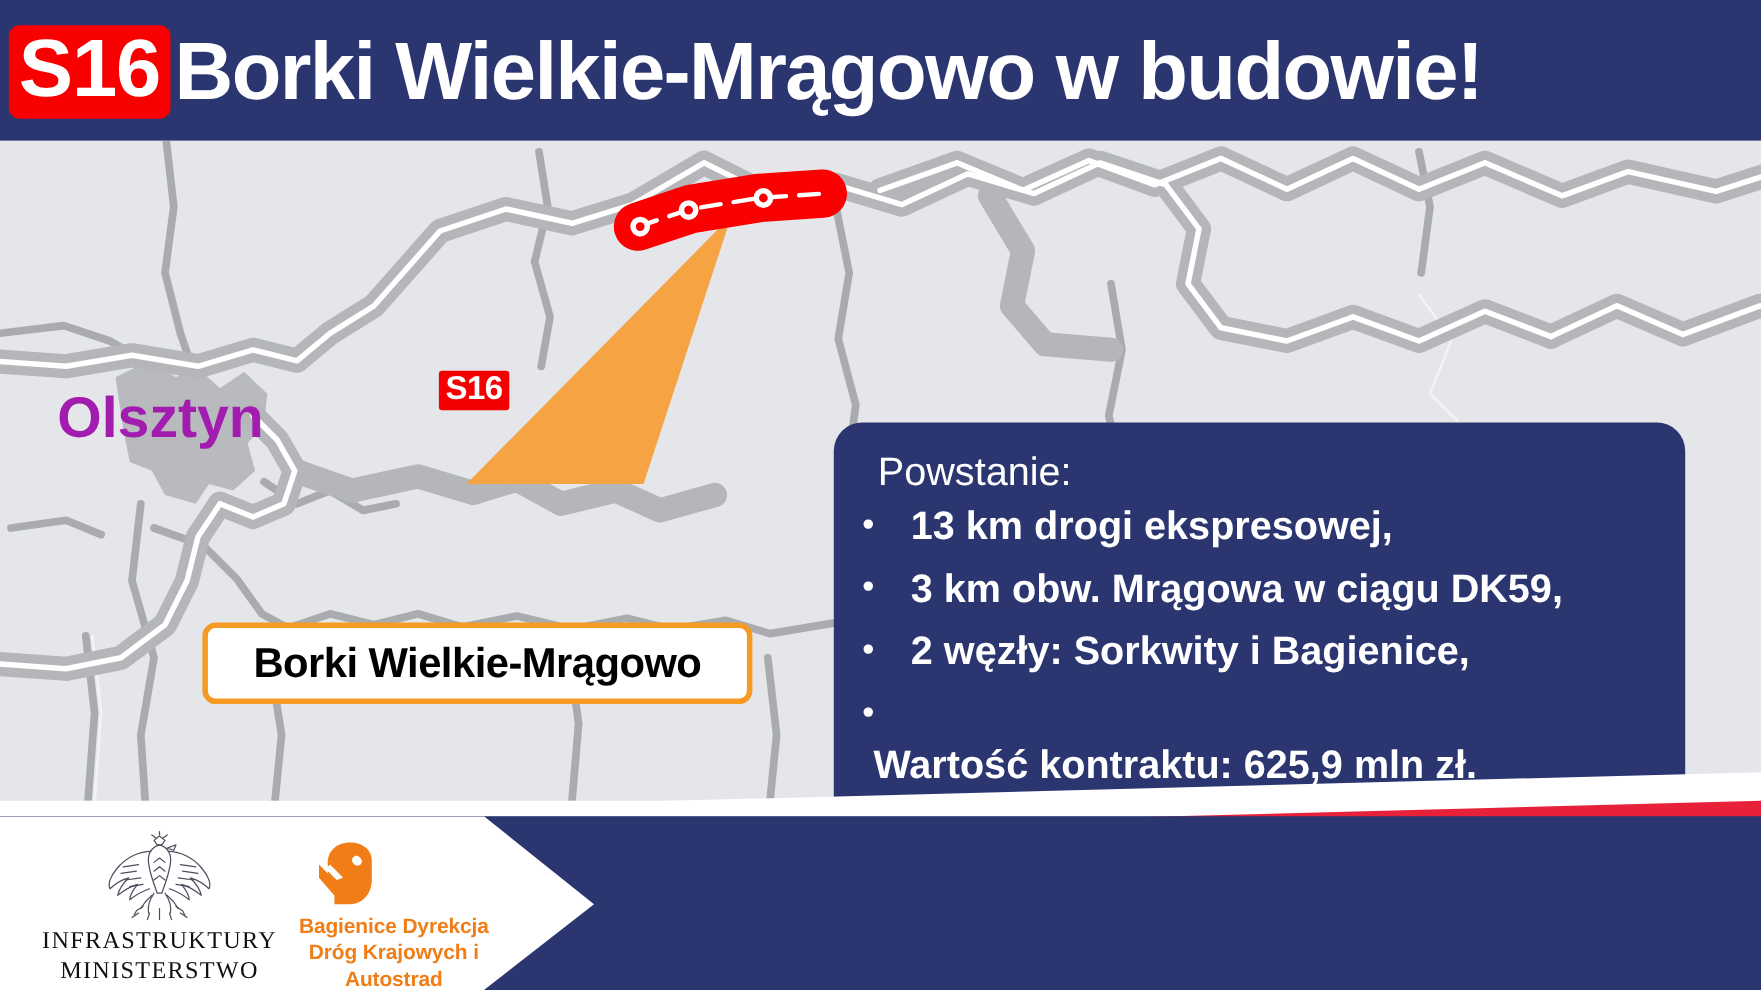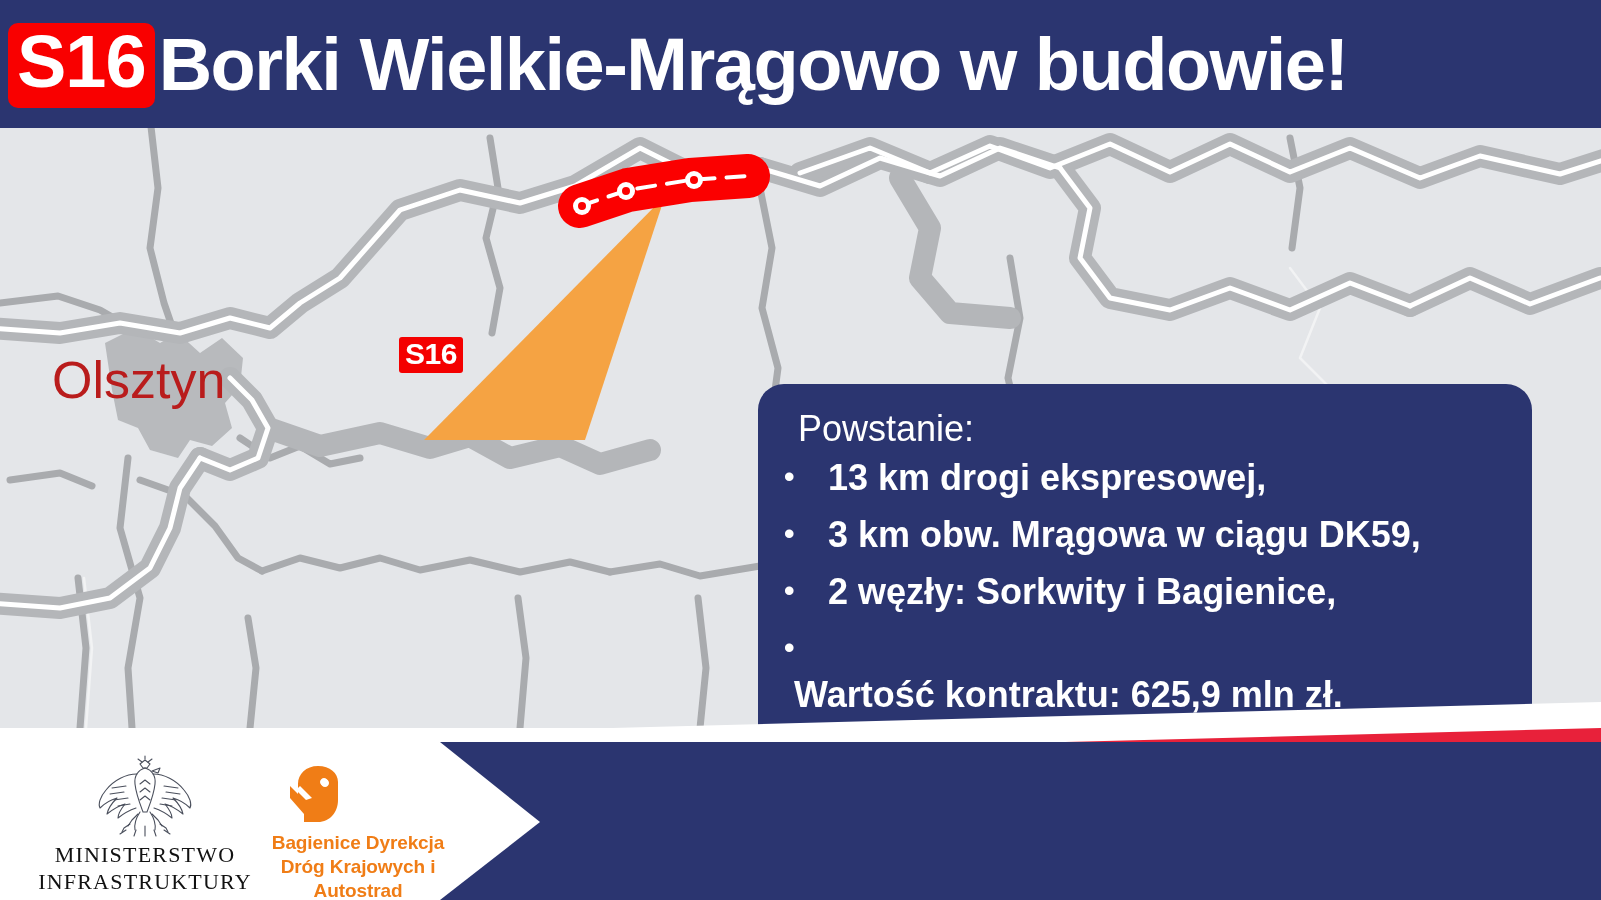--- a/index.html
+++ b/index.html
@@ -18,21 +18,21 @@
           padding:2px 9px 9px 9px;letter-spacing:-1px;}
   .hdr-title{color:#ffffff;font-size:74px;font-weight:bold;line-height:1;
              margin-left:4px;letter-spacing:-1.5px;}
 
   
   .map{position:absolute;left:0;top:128px;width:1601px;height:600px;
        background:#e4e6e9;overflow:hidden;}
   .map svg{position:absolute;left:0;top:0;}
 
   .olsztyn-label{position:absolute;left:52px;top:222px;font-size:52px;
-                 color:#b91c1c;font-weight:normal;letter-spacing:0px;}
+                 color:#a21caf;font-weight:bold;letter-spacing:0px;}
 
   .s16-map-shield{position:absolute;left:399px;top:209px;
                   background:#f40000;color:#fff;border-radius:3px;
                   font-size:30px;font-weight:bold;line-height:1;
                   padding:2px 6px 4px 6px;letter-spacing:-0.5px;}
 
   .callout{position:absolute;left:184px;top:438px;width:500px;height:74px;
            background:#ffffff;border:5px solid #f59a23;border-radius:12px;
            display:flex;align-items:center;justify-content:center;
            box-sizing:border-box;}
@@ -149,20 +149,23 @@
         <circle cx="626" cy="63" r="9" fill="#ffffff"></circle>
           <circle cx="626" cy="63" r="4" fill="#fb0000"></circle>
         <circle cx="694" cy="52" r="9" fill="#ffffff"></circle>
           <circle cx="694" cy="52" r="4" fill="#fb0000"></circle>
       </g>
     </svg>
 
     <div class="olsztyn-label">Olsztyn</div>
     <div class="s16-map-shield">S16</div>
 
+    <div class="callout">
+      <span>Borki Wielkie-Mrągowo</span>
+    </div>
 
     <div class="infobox">
       <div class="info-head">Powstanie:</div>
       <ul class="info-list">
         <li>
           <span class="bullet">•</span>
           <span>13 km drogi ekspresowej,</span>
         </li>
         <li>
           <span class="bullet">•</span>
@@ -205,22 +208,22 @@
           <path d="M88 34 L74 32 M90 40 L76 38 M86 46 L72 44 M82 52 L70 50"></path>
           <path d="M50 58 C46 64 44 70 45 76 M60 58 C64 64 66 70 65 76"></path>
           <path d="M48 60 L42 66 L38 72 M62 60 L68 66 L72 72"></path>
           <path d="M40 70 L34 74 L32 78 M70 70 L76 74 L78 78"></path>
           <path d="M46 76 L44 82 M55 72 L55 82 M64 76 L66 82"></path>
           <path d="M36 76 L30 80 M74 76 L80 80"></path>
           <path d="M50 30 L55 26 L60 30 M50 38 L55 34 L60 38 M50 46 L55 42 L60 46"></path>
         </g>
       </svg>
       <div class="mi-name">
+        <div>INFRASTRUKTURY</div>
         <div>MINISTERSTWO</div>
-        <div>INFRASTRUKTURY</div>
       </div>
     </div>
 
     <div class="gd-block">
       <svg class="gd-eagle" viewBox="0 0 58 62">
         <path fill="#f07d16" d="M30 2 C18 2 10 10 10 20 L10 30 L2 22 L2 34 L16 50 L16 58 L30 58 C42 58 50 48 50 36 L50 18 C50 9 42 2 30 2 Z M36 14 C38 14 40 16 40 18 C40 20 38 22 36 22 C34 22 32 20 32 18 C32 16 34 14 36 14 Z"></path>
         <path fill="#ffffff" d="M37 15 C39.3 15 41 16.7 41 19 C41 21.3 39.3 23 37 23 C34.7 23 33 21.3 33 19 C33 16.7 34.7 15 37 15 Z"></path>
         <path fill="#ffffff" d="M12 22 L24 34 L18 36 L8 26 Z"></path>
       </svg>
       <div class="gd-name">

